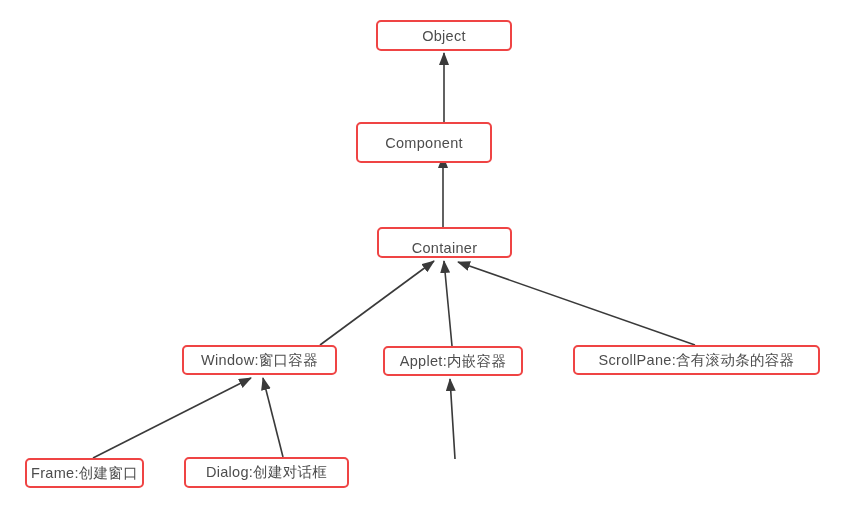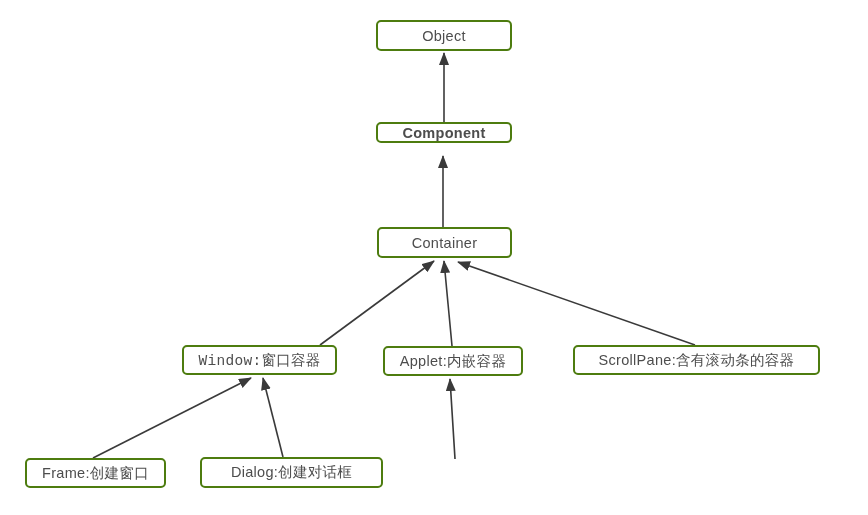--- a/index.html
+++ b/index.html
@@ -22,37 +22,37 @@
     width: 868px;
     height: 515px;
   }
   .node {
     position: absolute;
     box-sizing: border-box;
     display: flex;
     align-items: center;
     justify-content: center;
     background: #ffffff;
-    border: 2px solid #4d7c0f;
+    border: 2px solid #ef4444;
     border-radius: 5px;
     color: #4d4d4d;
     font-size: 14.5px;
     letter-spacing: 0.3px;
     white-space: nowrap;
     text-align: center;
   }
   
   #node-object     { left: 376px; top: 20px;  width: 136px; height: 31px; }
-  #node-component  { left: 376px; top: 122px; width: 136px; height: 21px; font-weight: bold; }
-  #node-container  { left: 377px; top: 227px; width: 135px; height: 31px; }
-  #node-window     { left: 182px; top: 345px; width: 155px; height: 30px; font-family: Liberation Mono, monospace; }
+  #node-component  { left: 356px; top: 122px; width: 136px; height: 41px; }
+  #node-container  { left: 377px; top: 227px; width: 135px; height: 31px; align-items: flex-end; }
+  #node-window     { left: 182px; top: 345px; width: 155px; height: 30px; }
   #node-panel      { left: 383px; top: 346px; width: 140px; height: 30px; }
   #node-scrollpane { left: 573px; top: 345px; width: 247px; height: 30px; justify-content: center; }
-  #node-frame      { left: 25px;  top: 458px; width: 141px; height: 30px; }
-  #node-dialog     { left: 200px; top: 457px; width: 183px; height: 31px; }
+  #node-frame      { left: 25px;  top: 458px; width: 119px; height: 30px; }
+  #node-dialog     { left: 184px; top: 457px; width: 165px; height: 31px; }
   #node-applet     { left: 388px; top: 459px; width: 135px; height: 30px; }
   .edge {
     stroke: #3a3a3a;
     stroke-width: 1.6;
     fill: none;
   }
 </style>
 </head>
 <body>
 

